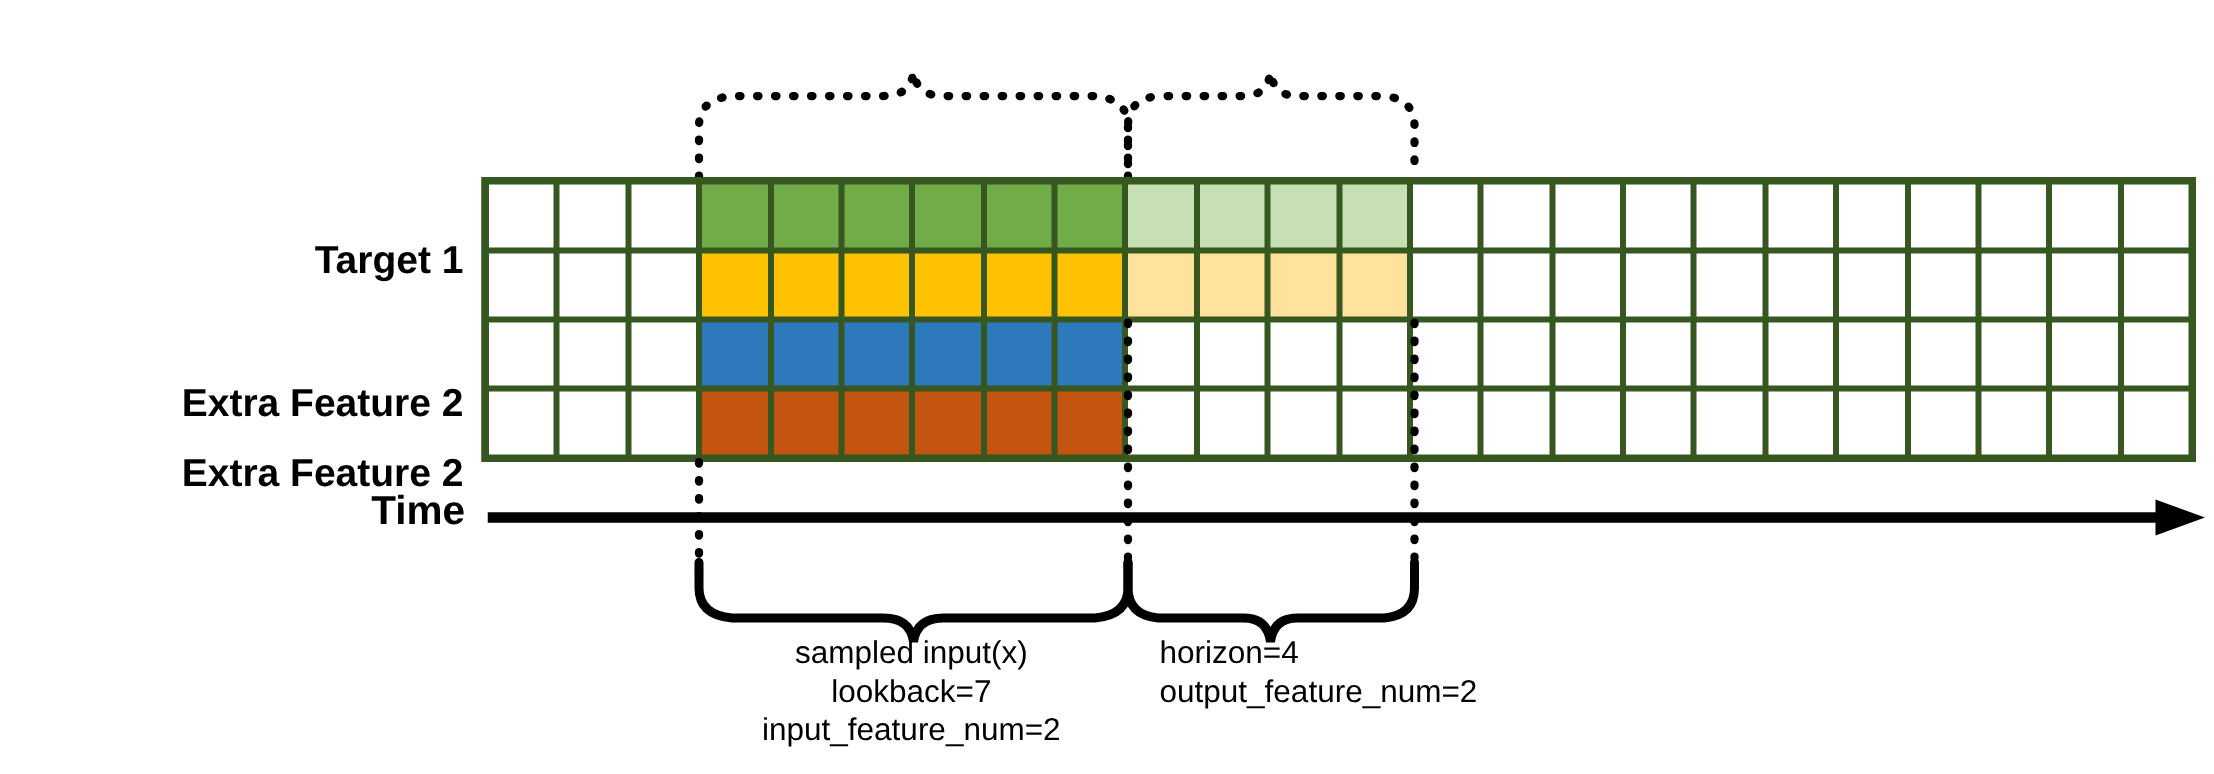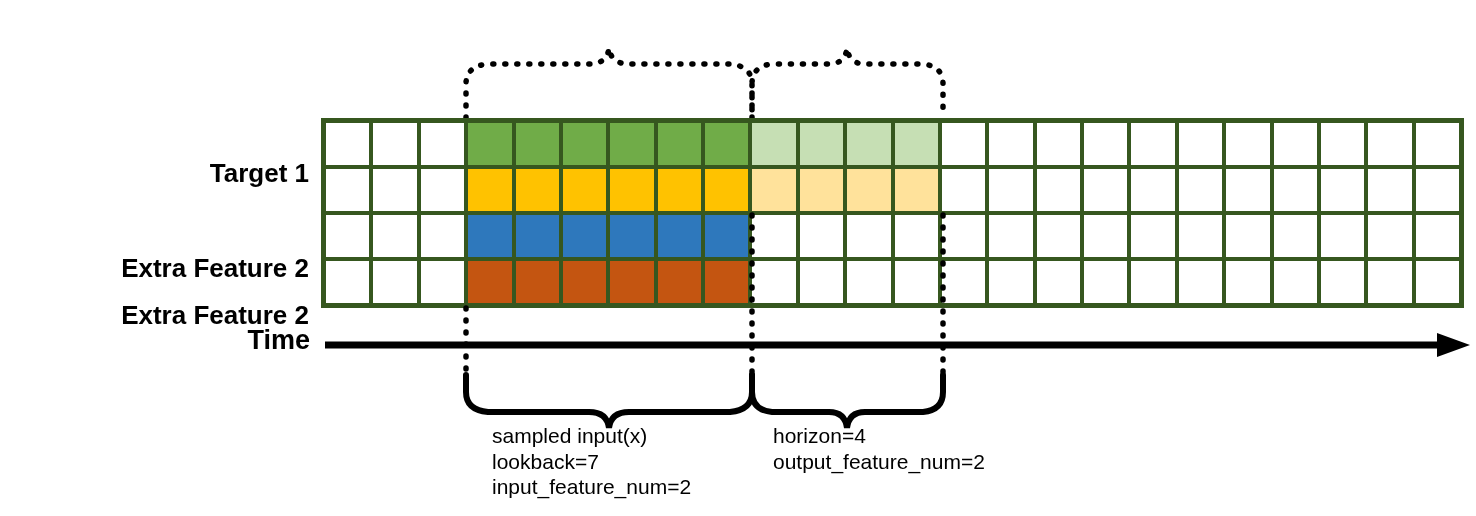--- a/index.html
+++ b/index.html
@@ -116,21 +116,21 @@
     pointer-events: none;
   }
 
   .foot-block {
     position: absolute;
     font-size: 21px;
     color: #000000;
     line-height: 25.5px;
     white-space: nowrap;
   }
-  #foot-x { left: 492px; top: 423px; }
+  #foot-x { left: 508px; top: 423px; text-align: center; }
   #foot-y { left: 773px; top: 423px; }
 </style>
 </head>
 <body>
 
 <div id="stage">
 
 
   <svg id="top-braces" viewBox="0 0 1476 130">
 

